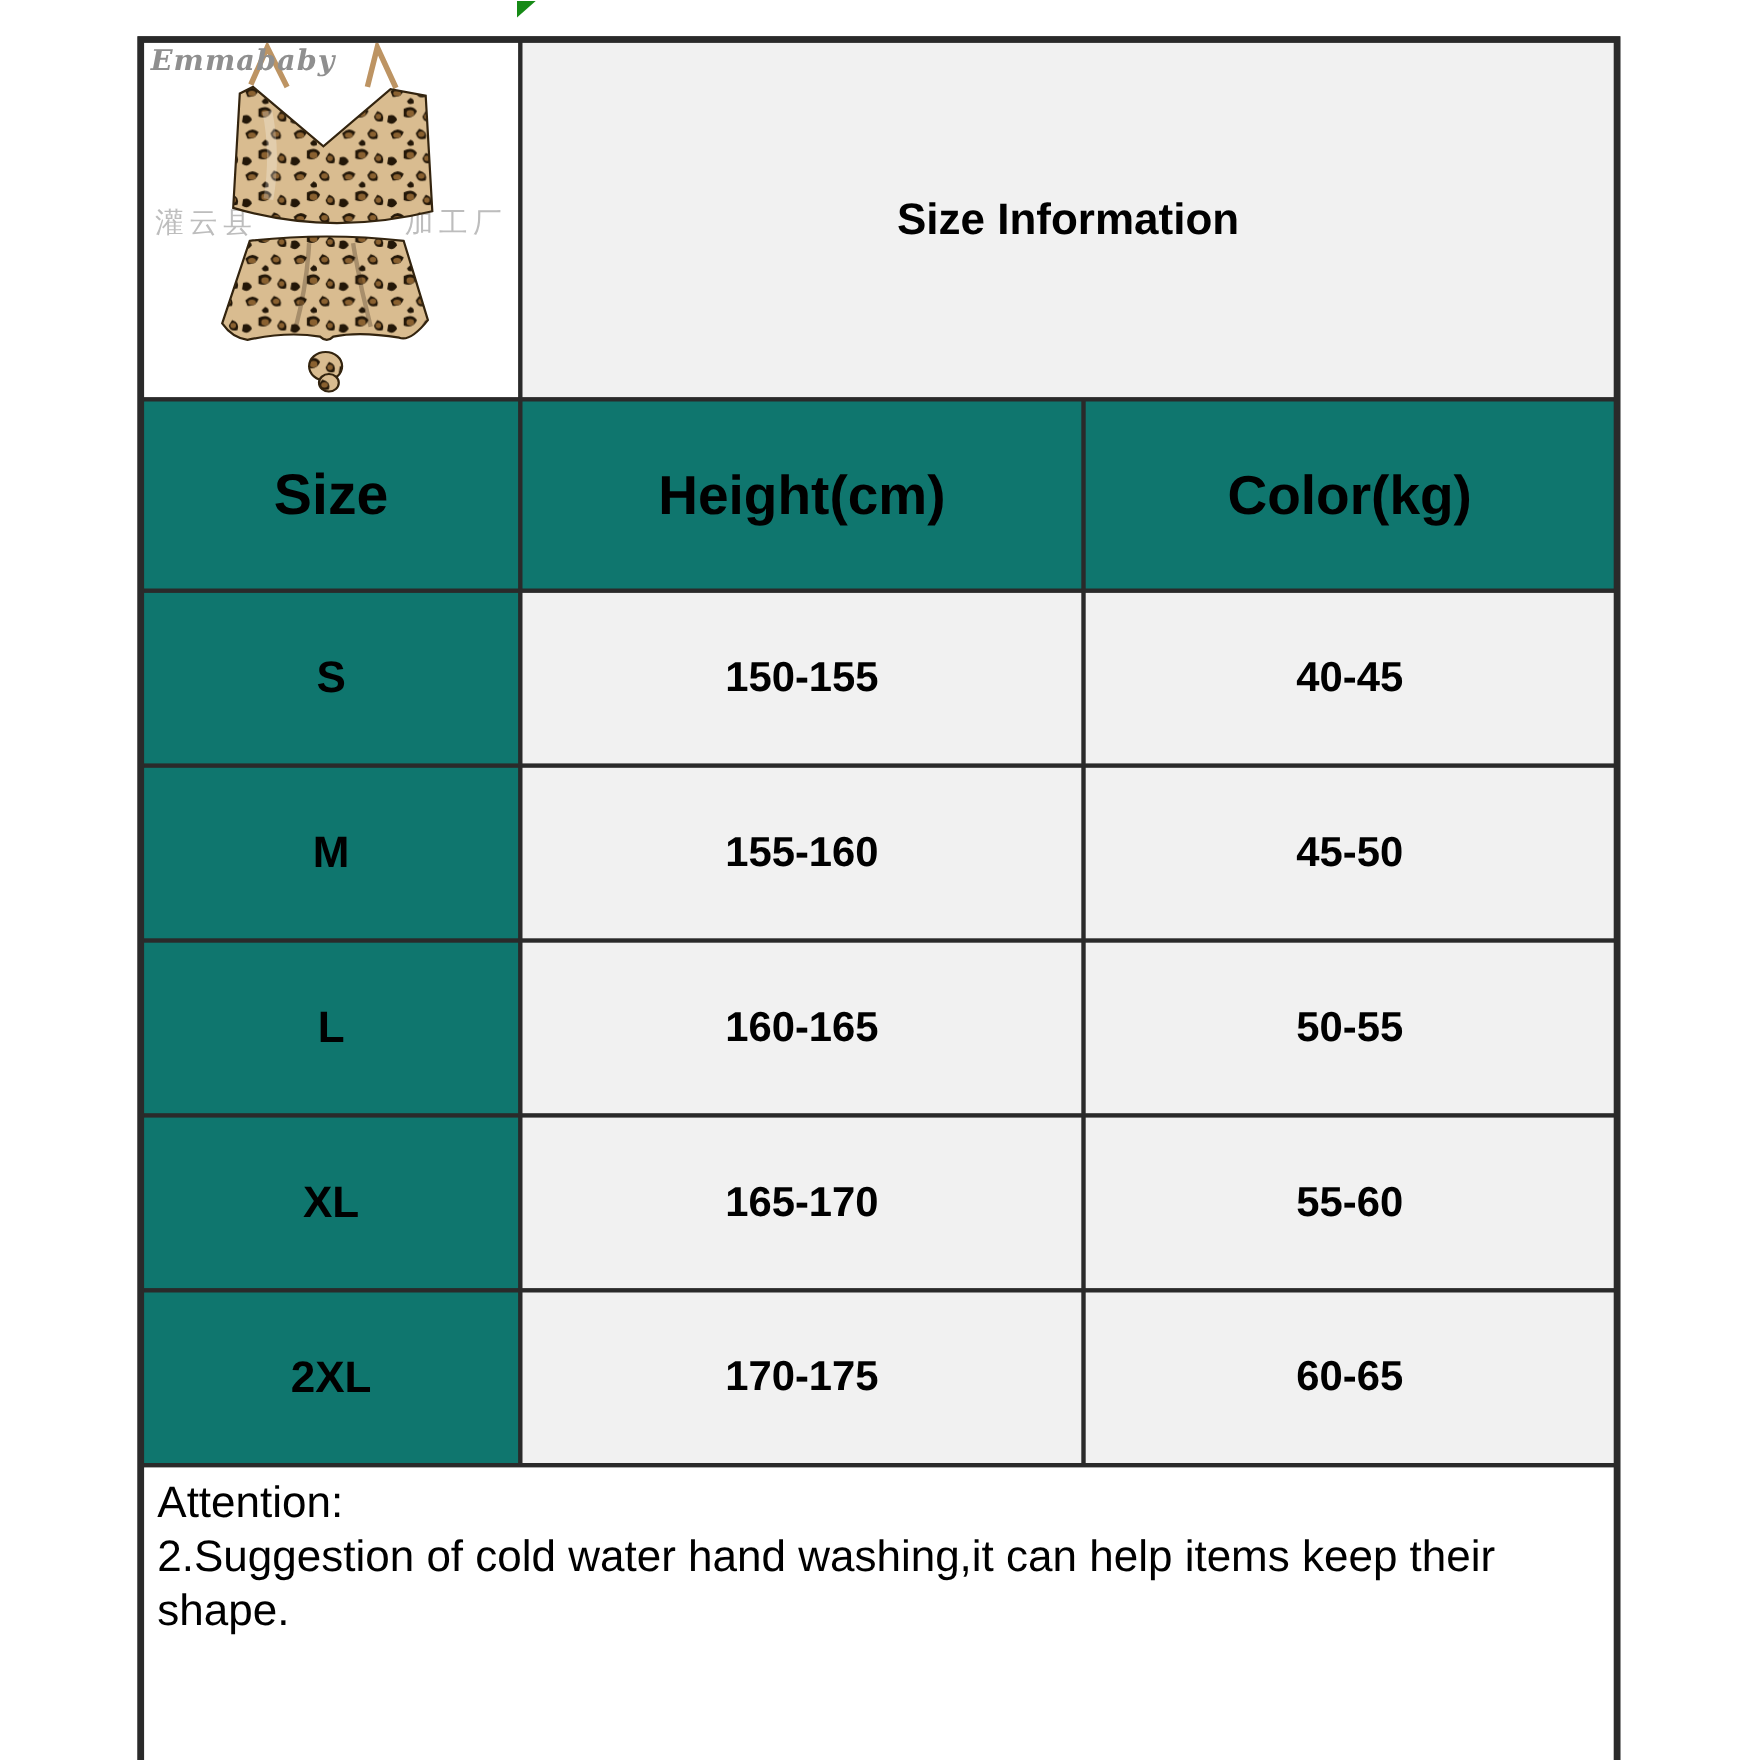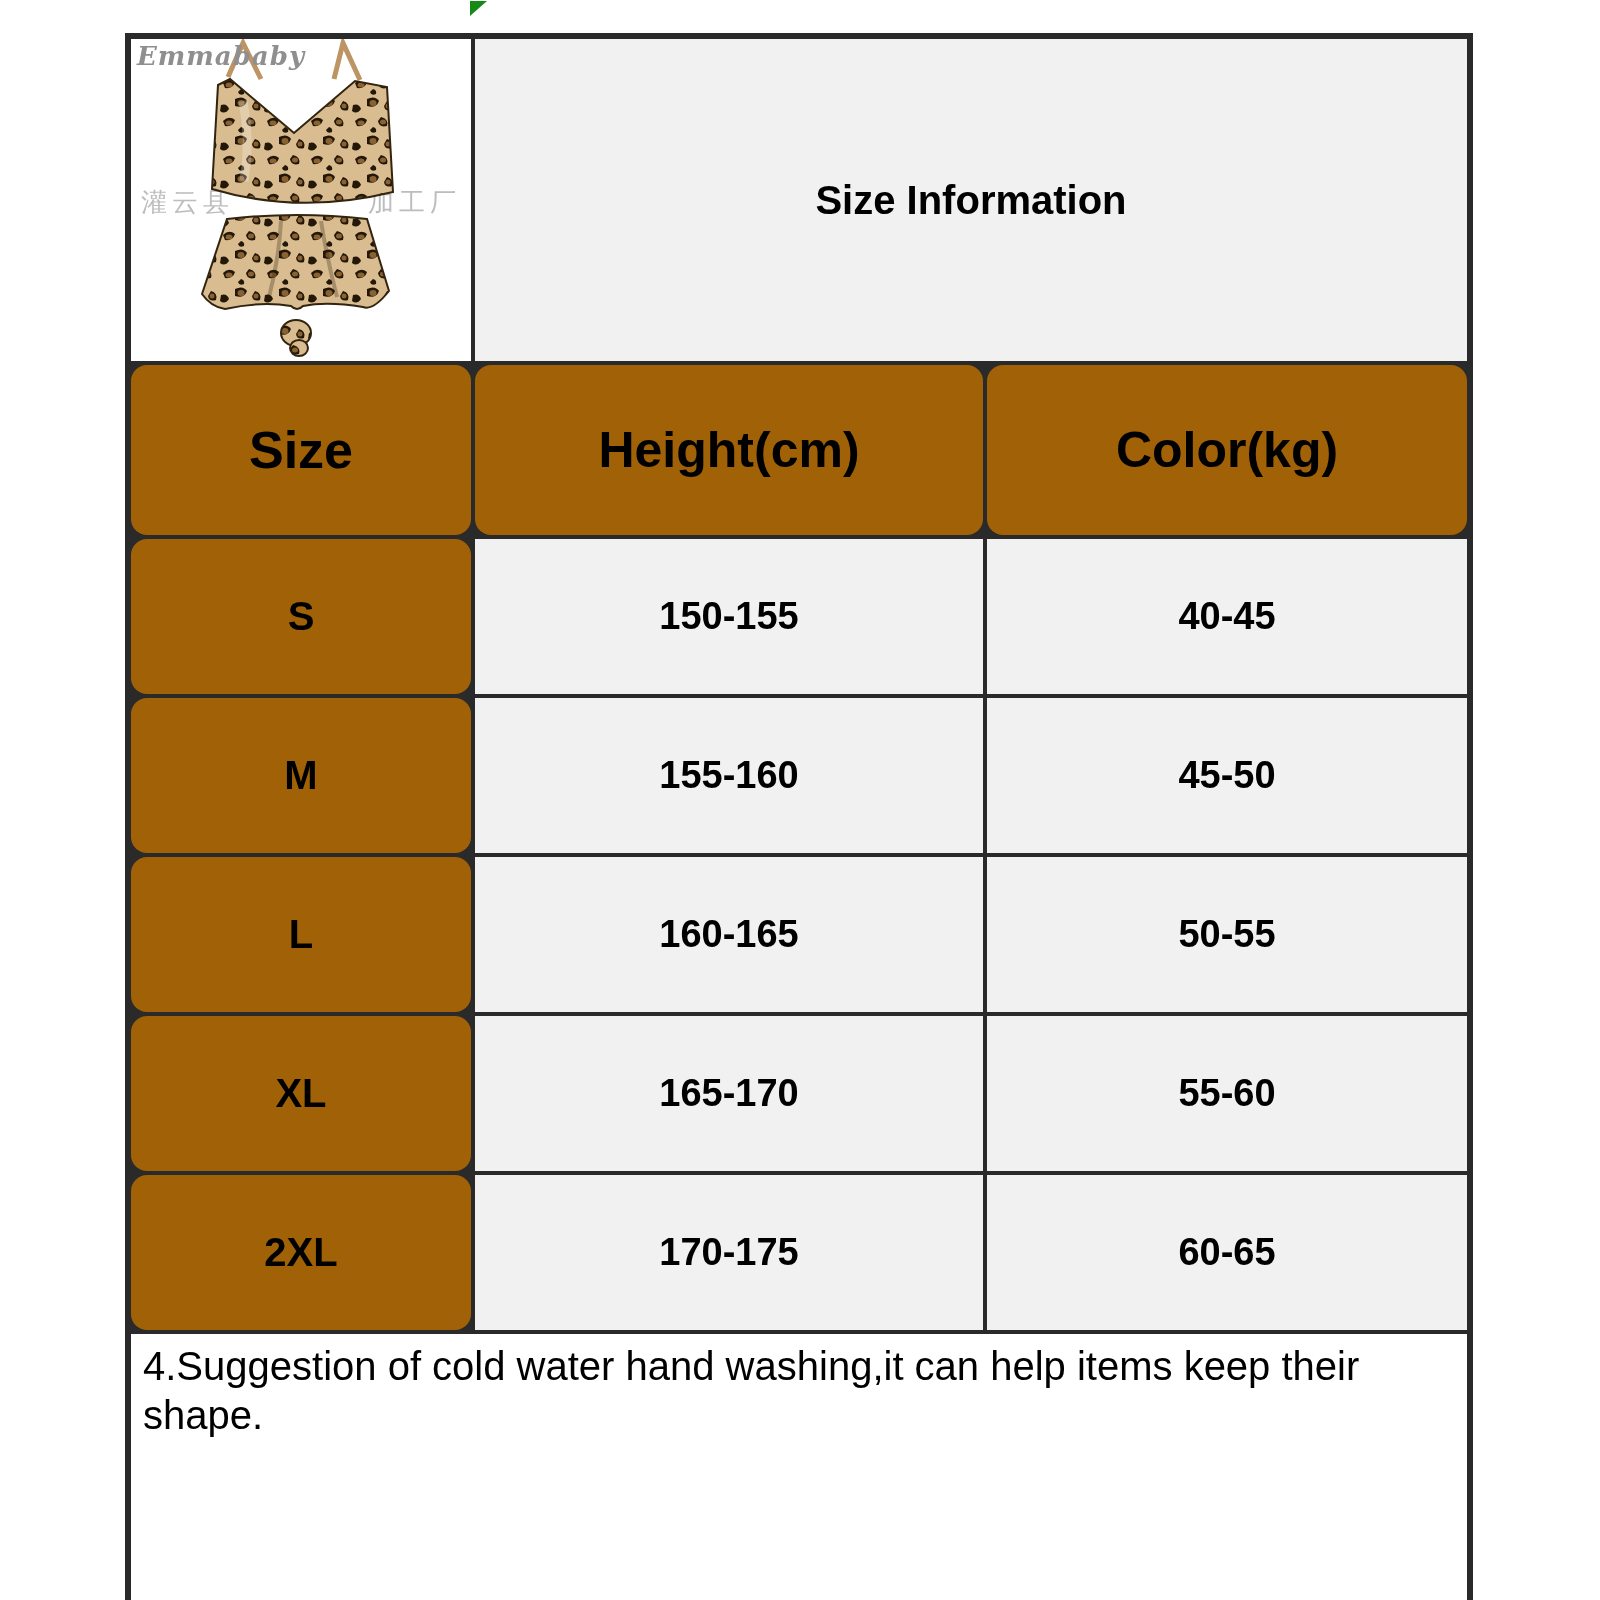--- a/index.html
+++ b/index.html
@@ -10,21 +10,21 @@
   .table-grid{
     position:absolute;left:125px;top:8px;width:1348px;height:1582px;
     box-sizing:border-box;border:6px solid #2a2a2a;background:#2a2a2a;
     display:grid;grid-template-columns:340px 508px 480px;
     grid-template-rows:322px 170px 155px 155px 155px 155px 155px 1fr;
     gap:4px;
     margin-top:25px;
   }
   .cell{display:flex;align-items:center;justify-content:center;color:#000;}
   .c-light{background:#f1f1f1;}
-  .c-gray{background:#a16207;border-radius:16px;}
+  .c-gray{background:#0f766e;}
   .title-cell{grid-column:2/4;font-size:40px;font-weight:bold;letter-spacing:0px;}
   .h-size{font-size:52px;font-weight:bold;}
   .h-col{font-size:50px;font-weight:bold;}
   .row-label{font-size:40px;font-weight:bold;}
   .val{font-size:38px;font-weight:bold;}
   .attention-cell{
     grid-column:1/4;background:#ffffff;display:block;
     padding:8px 12px;font-size:40px;line-height:1.22;color:#000;
   }
   .product-cell{position:relative;overflow:hidden;background:#ffffff;}
@@ -112,16 +112,17 @@
 
   <div class="cell c-gray row-label">XL</div>
   <div class="cell c-light val">165-170</div>
   <div class="cell c-light val">55-60</div>
 
   <div class="cell c-gray row-label">2XL</div>
   <div class="cell c-light val">170-175</div>
   <div class="cell c-light val">60-65</div>
 
   <div class="attention-cell">
-    <div>4.Suggestion of cold water hand washing,it can help items keep their shape.</div>
+    <div>Attention:</div>
+    <div>2.Suggestion of cold water hand washing,it can help items keep their shape.</div>
   </div>
 
 </div>
 
 </body></html>

